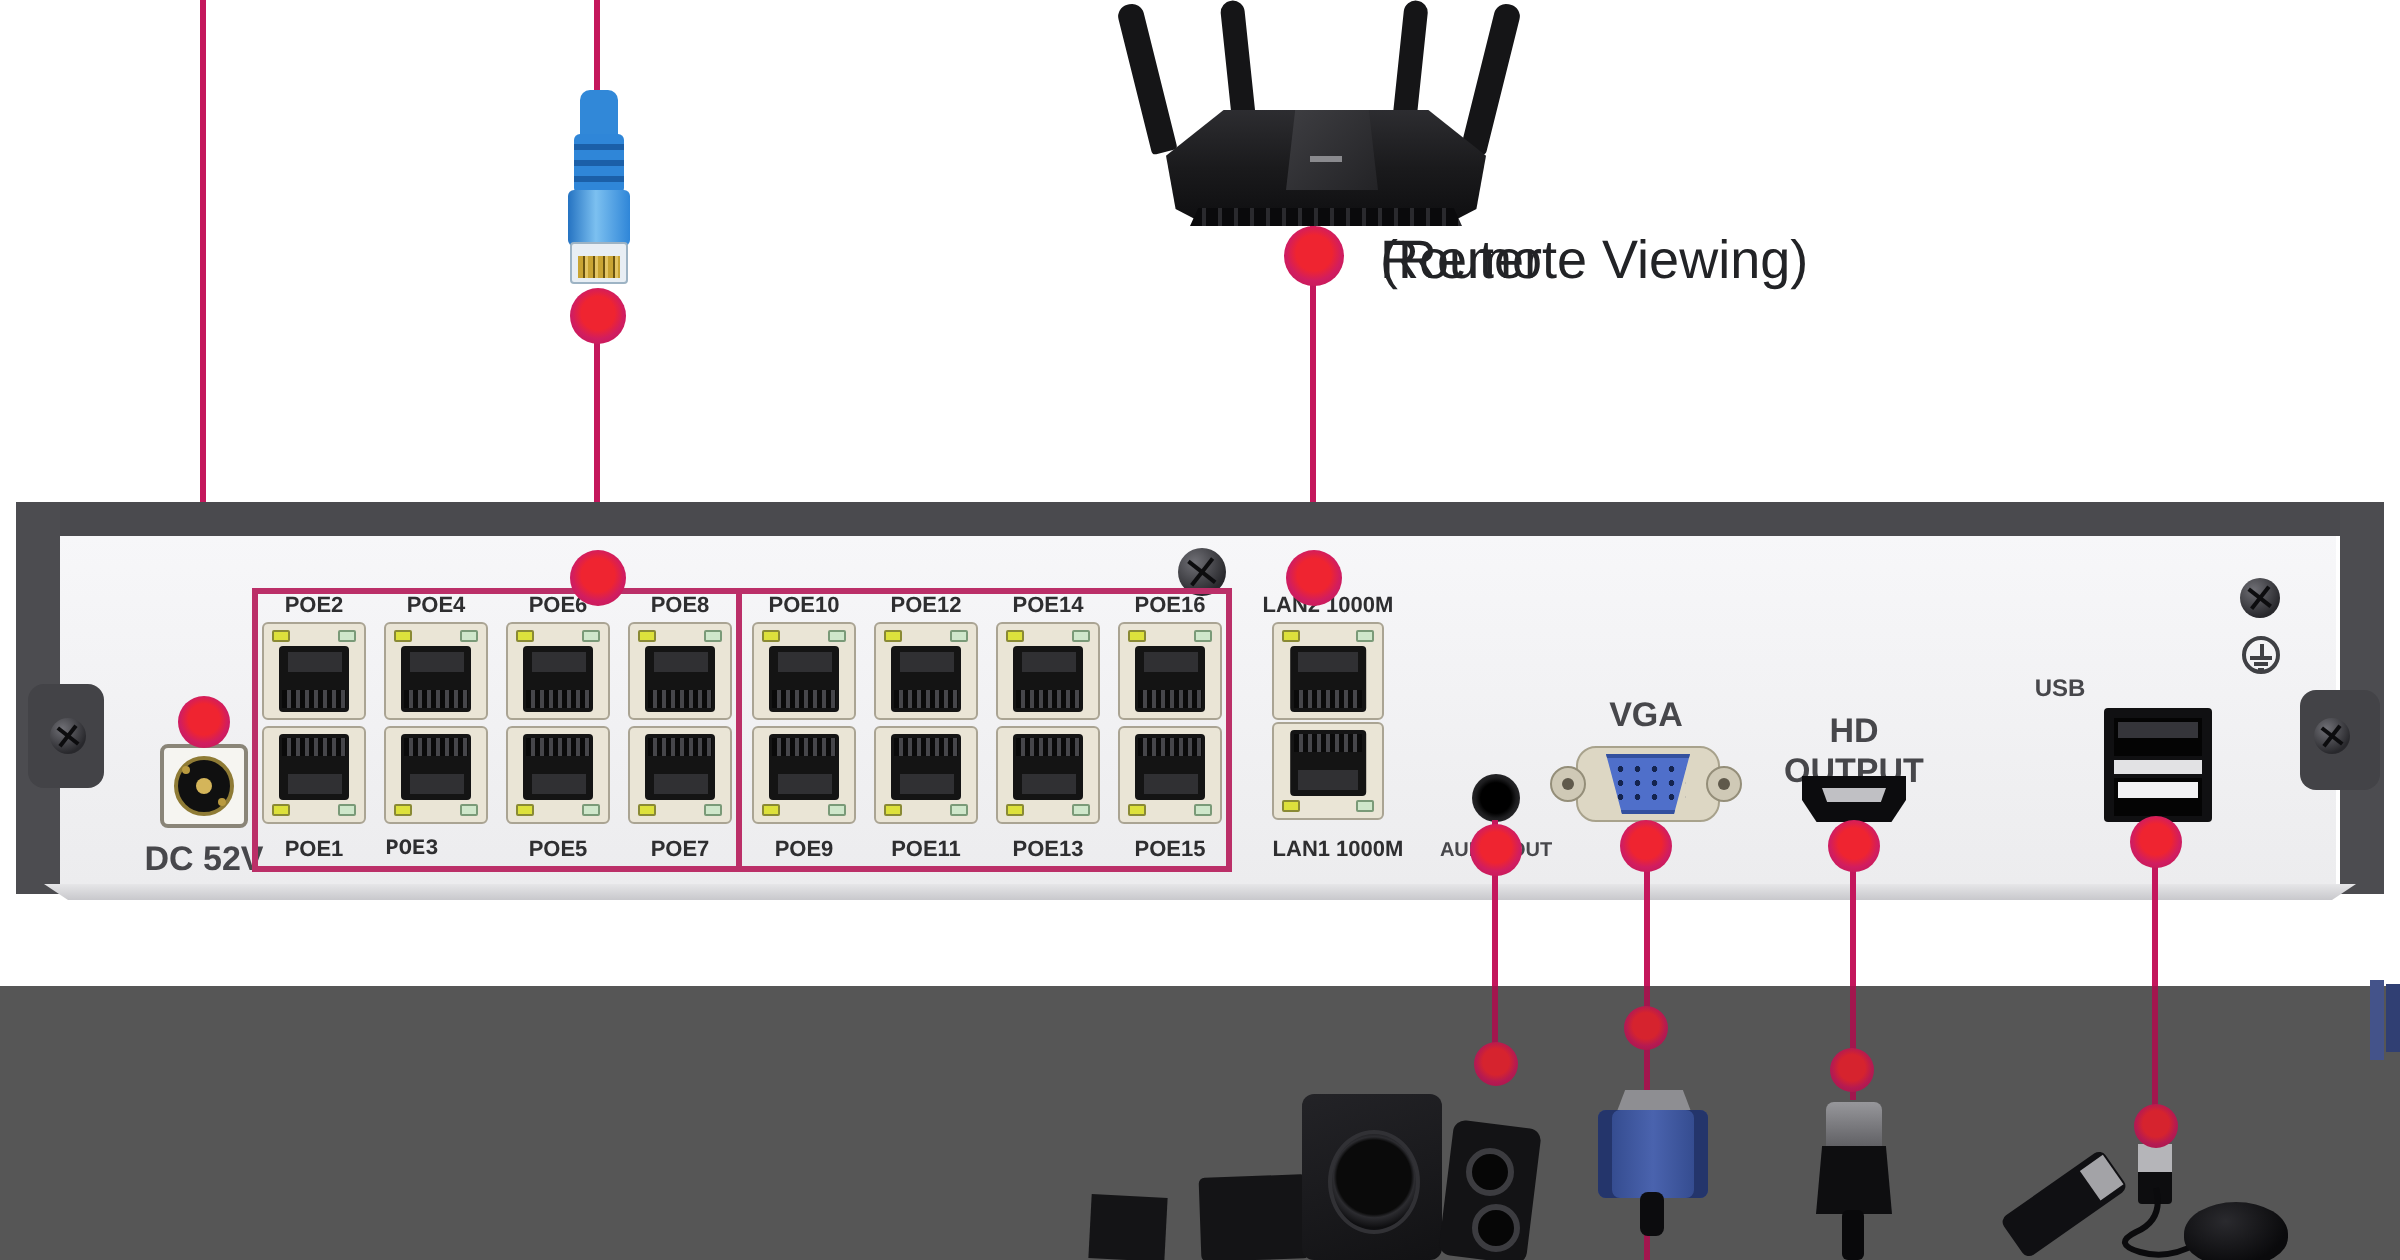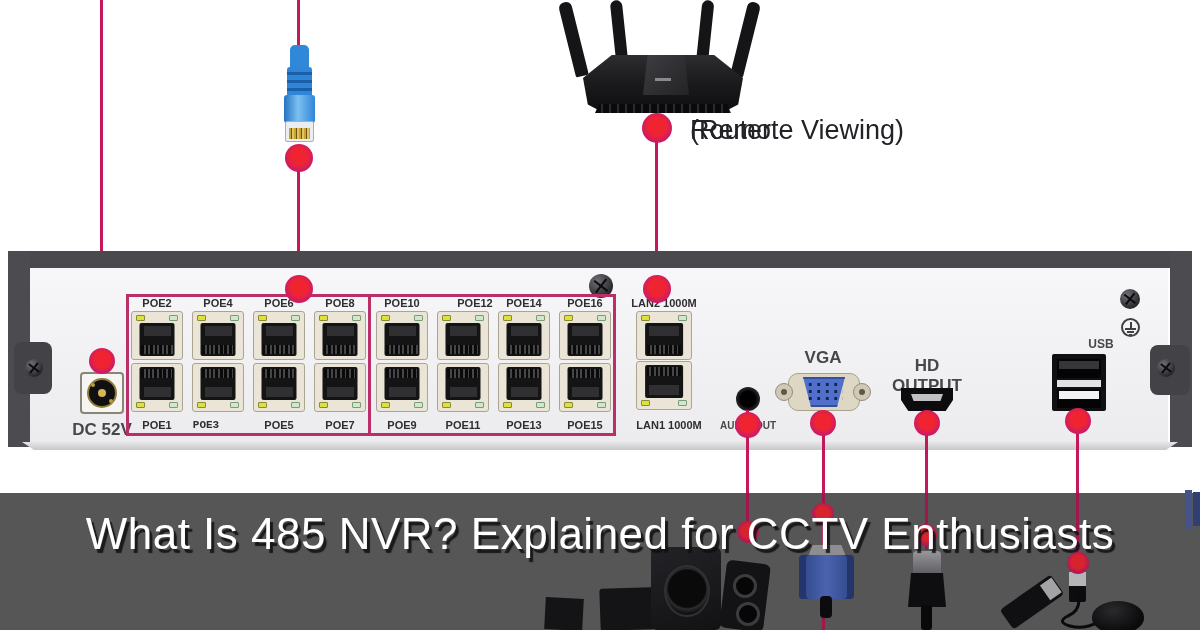--- a/index.html
+++ b/index.html
@@ -320,21 +320,21 @@
         <i class="contact" style="top:14px;left:8px;width:29.12px;transform:none;margin-left:4.48px;"></i>
         <i class="teeth" style="left:18%;right:18%;bottom:5px;"></i>
       </div>
     </div>
 
   <div class="plabel" style="left:126px;top:297px;">POE2</div>
   <div class="plabel" style="left:187px;top:297px;">POE4</div>
   <div class="plabel" style="left:248px;top:297px;">POE6</div>
   <div class="plabel" style="left:309px;top:297px;">POE8</div>
   <div class="plabel" style="left:371px;top:297px;">POE10</div>
-  <div class="plabel" style="left:444px;top:297px;">POE12</div>
+  <div class="plabel" style="left:432px;top:297px;">POE12</div>
   <div class="plabel" style="left:493px;top:297px;">POE14</div>
   <div class="plabel" style="left:554px;top:297px;">POE16</div>
 
   <div class="plabel" style="left:126px;top:419px;">POE1</div>
   <div class="plabel" style="left:175px;top:419px;font-family:Liberation Mono, monospace;">POE3</div>
   <div class="plabel" style="left:248px;top:419px;">POE5</div>
   <div class="plabel" style="left:309px;top:419px;">POE7</div>
   <div class="plabel" style="left:371px;top:419px;">POE9</div>
   <div class="plabel" style="left:432px;top:419px;">POE11</div>
   <div class="plabel" style="left:493px;top:419px;">POE13</div>
@@ -350,21 +350,21 @@
   <div class="vga-shell"></div>
   <div class="vga-ear" style="left:775px;"></div>
   <div class="vga-ear" style="left:853px;"></div>
   <div class="vga-blue"></div>
   <div class="vga-holes"></div>
 
   <div class="portlabel" style="left:889px;top:356px;width:76px;">HD OUTPUT</div>
   <div class="hdmi"></div>
   <div class="hdmi-slot"></div>
 
-  <div class="portlabel" style="left:1073px;top:337px;width:56px;font-size:12px;">USB</div>
+  <div class="portlabel" style="left:1002px;top:337px;width:56px;font-size:12px;">USB</div>
   <div class="usb-block"></div>
   <div class="usb-port" style="top:359px;"></div>
   <div class="usb-tongue" style="top:361px;background:#35353a;"></div>
   <div class="usb-mid"></div>
   <div class="usb-port" style="top:389px;"></div>
   <div class="usb-tongue" style="top:391px;background:#f2f2f4;"></div>
 
   <div class="vline" style="left:746px;top:410px;height:83px;"></div>
   <div class="vline" style="left:822px;top:413px;height:80px;"></div>
   <div class="vline" style="left:925px;top:411px;height:82px;"></div>
@@ -415,15 +415,14 @@
   </svg>
   <div class="mouse"></div>
   <div class="bluestrip1"></div>
   <div class="bluestrip2"></div>
 
   <div class="dot muted" style="left:737px;top:521px;width:22px;height:22px;"></div>
   <div class="dot muted" style="left:812px;top:503px;width:22px;height:22px;"></div>
   <div class="dot muted" style="left:915px;top:524px;width:22px;height:22px;"></div>
   <div class="dot muted" style="left:1067px;top:552px;width:22px;height:22px;"></div>
 
-  <div class="title">What Is 485 NVR? Explained for CCTV Enthusiasts</div>
 
 </div>
 
 </body></html>

